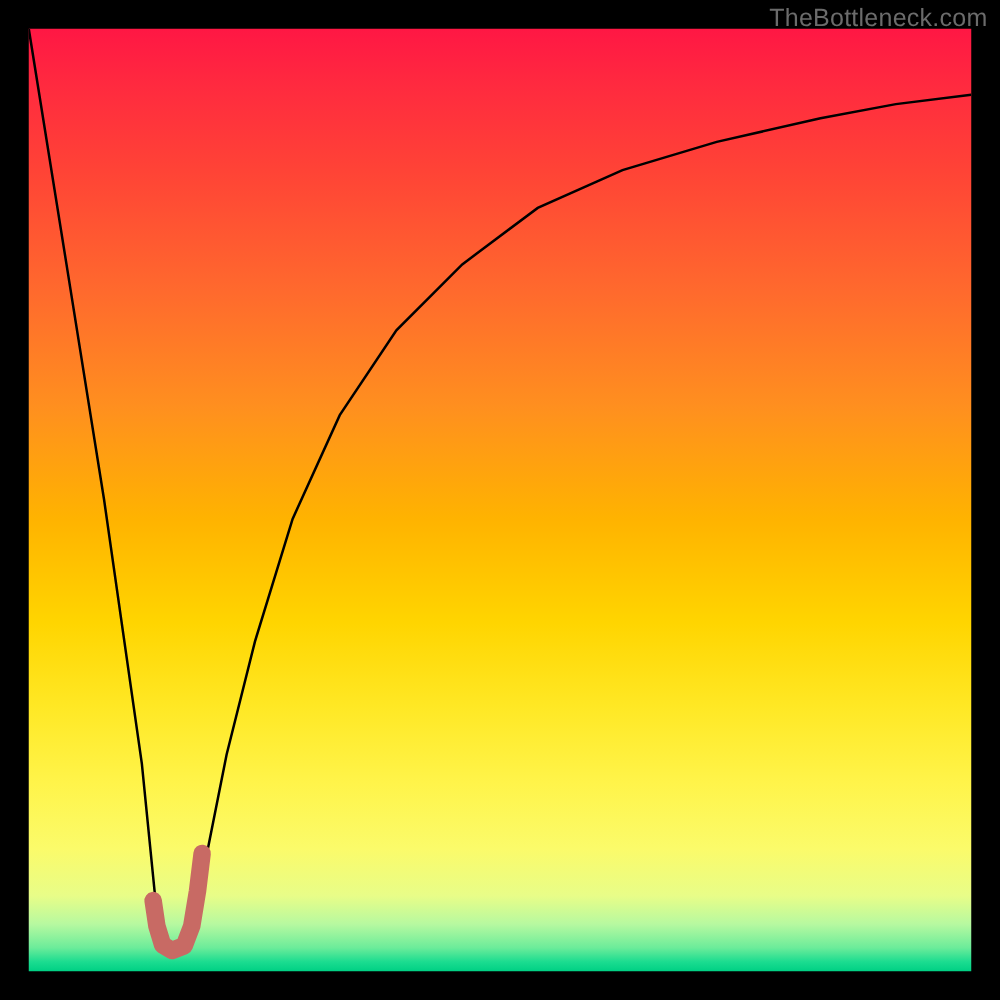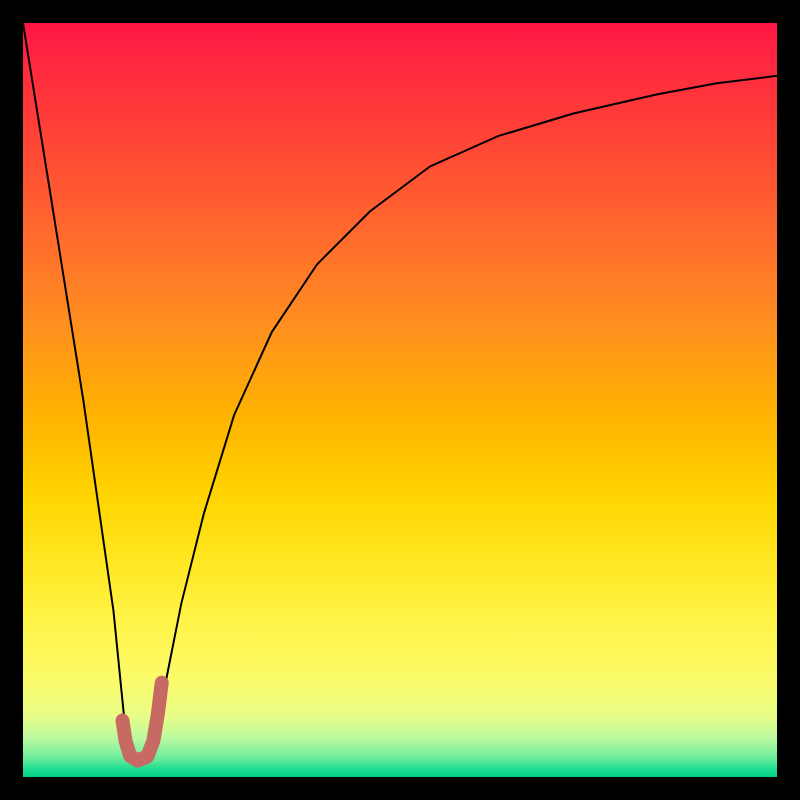--- a/index.html
+++ b/index.html
@@ -66,13 +66,14 @@
 
 <div class="frame">
   <div class="plot-area"></div>
 
   <svg class="overlay" viewBox="0 0 754 754">
     <path id="series-descent" fill="none" stroke="#000000" stroke-width="2" d="M0.0 0.0 L30.2 188.5 L60.3 377.0 L90.5 588.1 L101.8 701.2 L107.1 738.9"></path>
     <path id="series-curve" fill="none" stroke="#000000" stroke-width="2" d="M131.9 716.3 L143.3 656.0 L158.3 580.6 L181.0 490.1 L211.1 392.1 L248.8 309.1 L294.1 241.3 L346.8 188.5 L407.2 143.3 L475.0 113.1 L550.4 90.5 L633.4 71.6 L693.7 60.3 L754.0 52.8"></path>
     <path id="series-jstroke" fill="none" stroke="#c86a64" stroke-width="14" stroke-linecap="round" stroke-linejoin="round" d="M99.5 697.5 L102.5 717.8 L107.1 732.9 L114.6 737.4 L124.4 733.6 L130.4 717.8 L135.0 689.9 L138.7 659.8"></path>
   </svg>
 
+  <div class="watermark">TheBottleneck.com</div>
 </div>
 
 </body></html>

